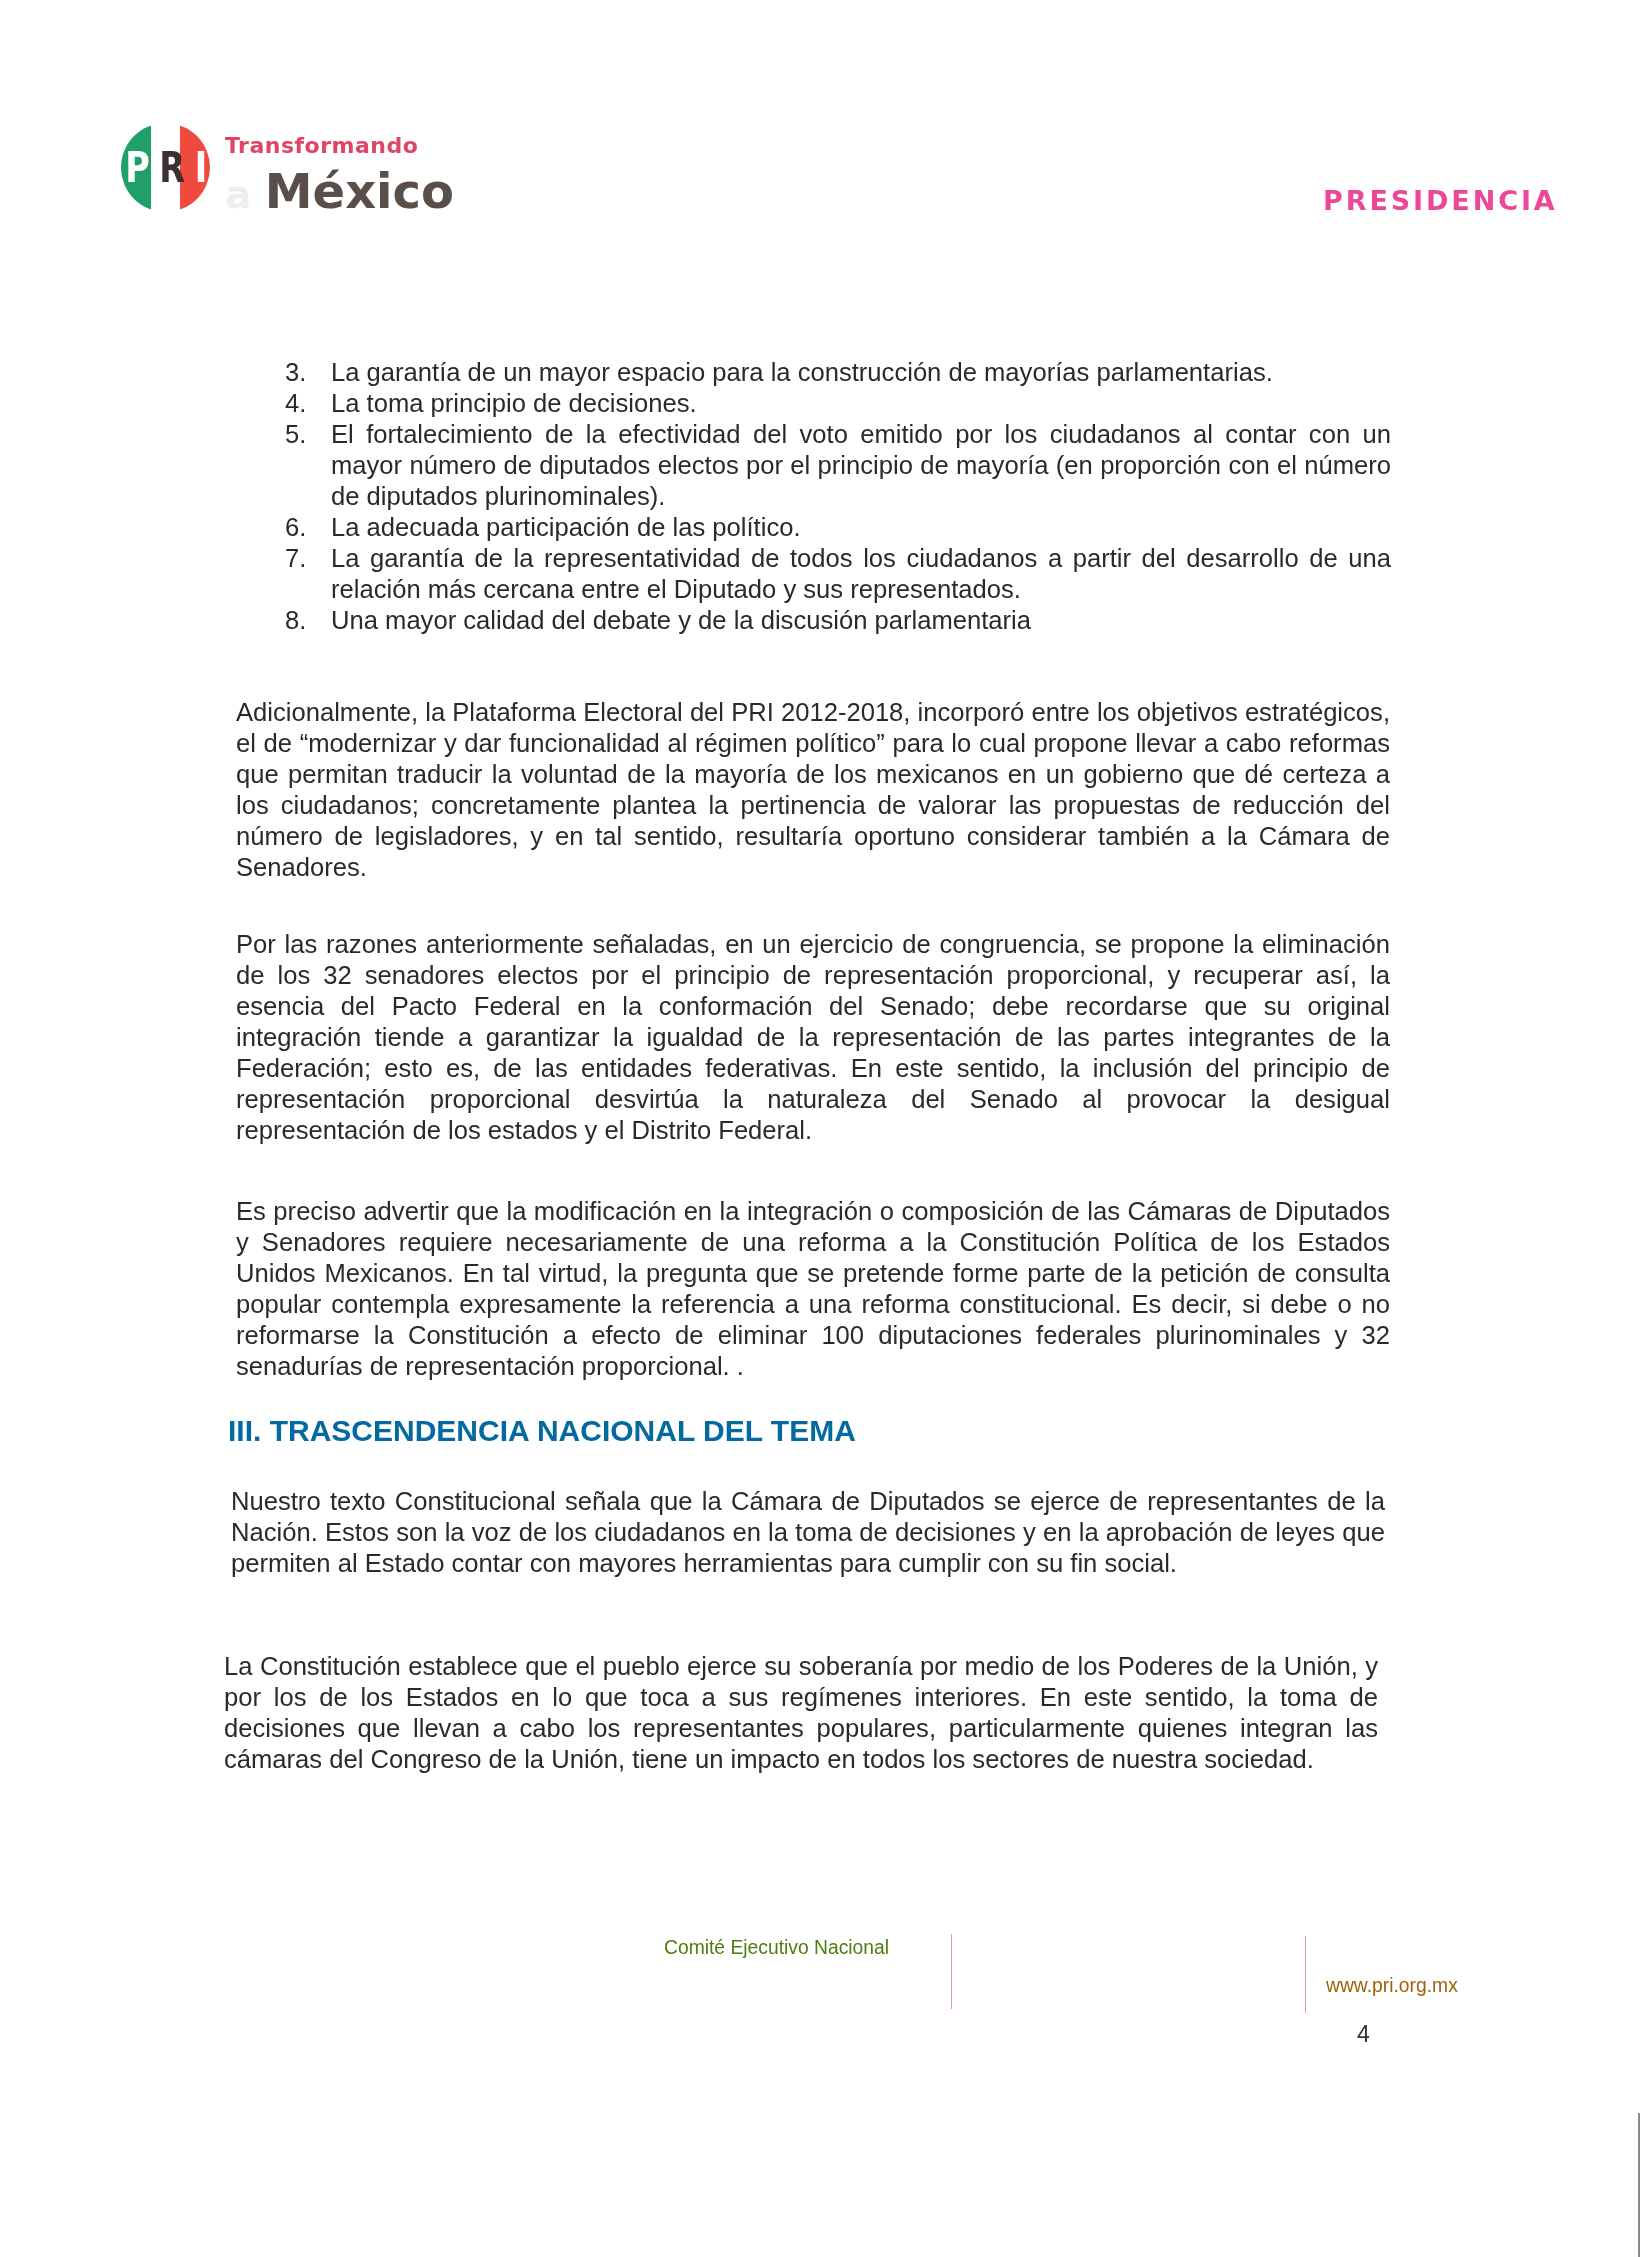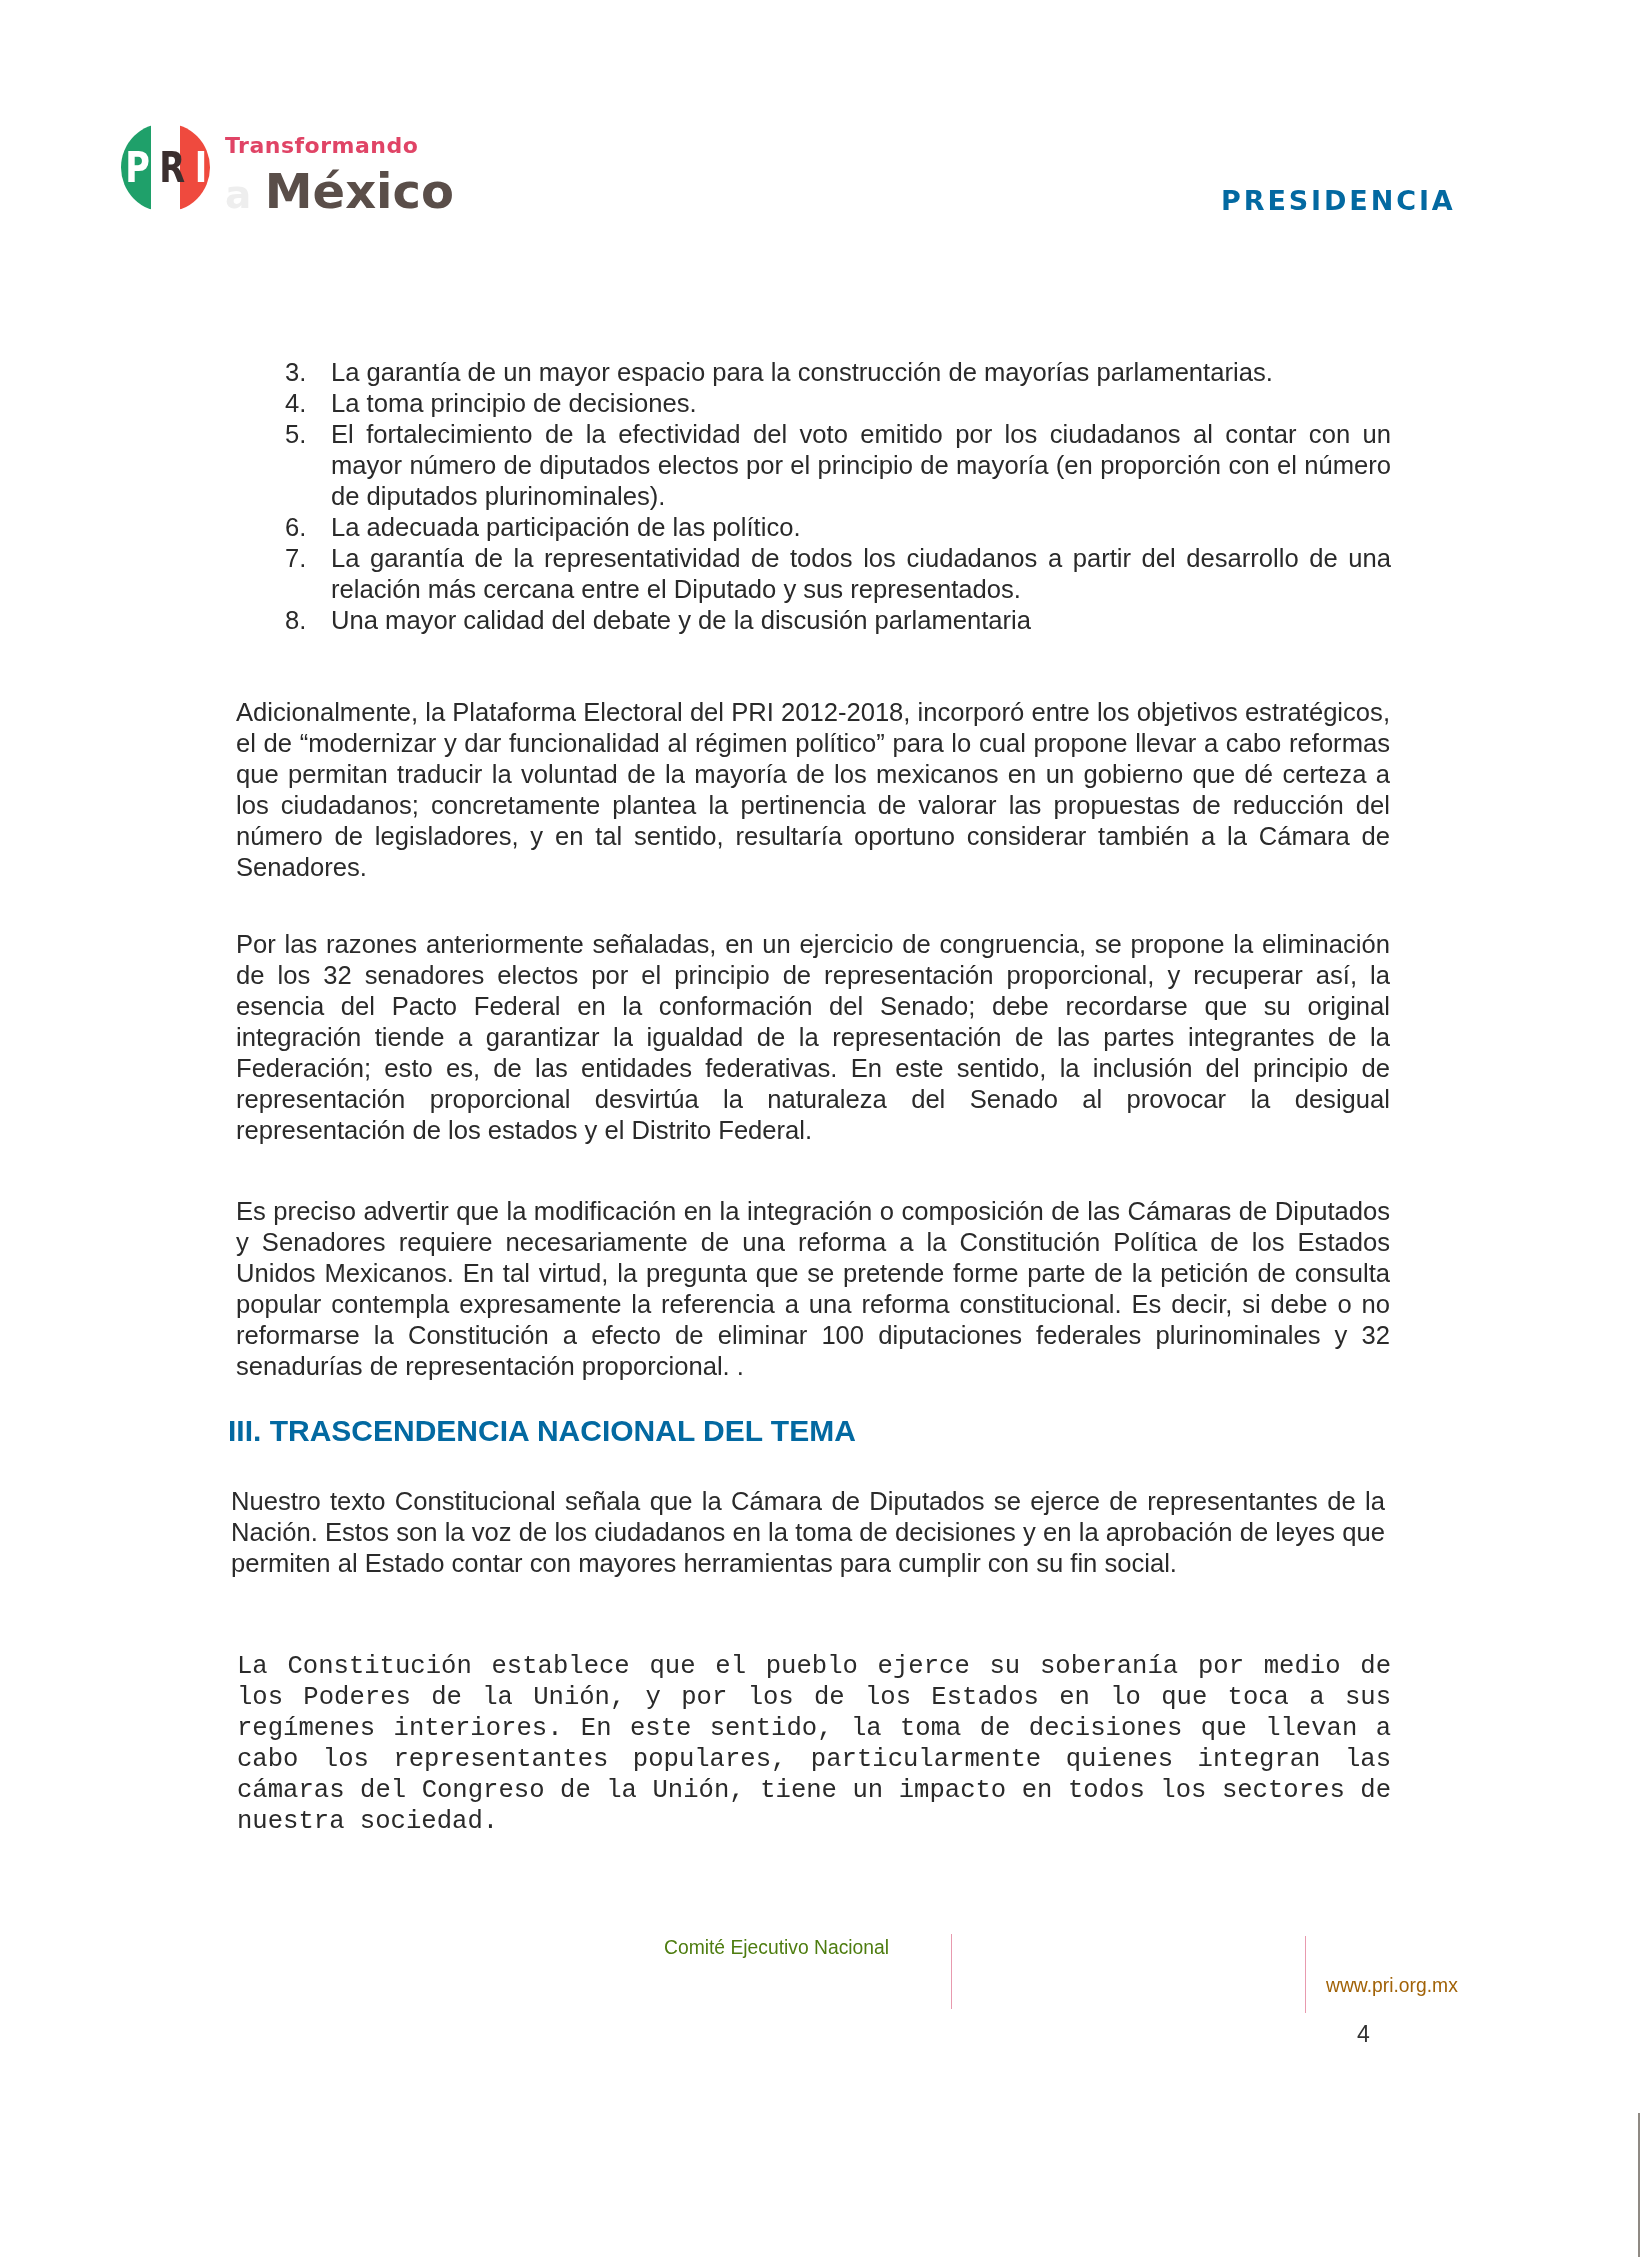--- a/index.html
+++ b/index.html
@@ -11,32 +11,32 @@
     .band.w { background: #ffffff; }
     .band.r { background: #ef4a3e; }
     .logo-emblem .letters { position: absolute; inset: 0; display: flex; align-items: center; justify-content: center; gap: 2.9px; font-family: "DejaVu Sans", sans-serif; font-weight: bold; font-size: 42px; letter-spacing: 1px; }
     .letters span { display: inline-block; transform: scaleX(0.8); }
     .letters .lp { color: #ffffff; }
     .letters .lr { color: #3b2f2f; }
     .letters .li { color: #ffffff; }
     .logo-line1 { position: absolute; left: 104px; top: 11.6px; font-family: "DejaVu Sans", sans-serif; font-weight: bold; font-size: 22px; color: #e04466; letter-spacing: 0.5px; }
     .logo-line2 { position: absolute; left: 104px; top: 42px; font-family: "DejaVu Sans", sans-serif; font-weight: bold; font-size: 48px; color: #5a4e49; white-space: nowrap; }
     .logo-line2 .a { color: #eeeeee; font-size: 39px; margin-right: 13.5px; }
-    .presidencia { position: absolute; left: 1221px; top: 185px; font-family: "DejaVu Sans", sans-serif; font-weight: bold; font-size: 27px; letter-spacing: 2.9px; color: #0369a1; }
+    .presidencia { position: absolute; left: 1323px; top: 185px; font-family: "DejaVu Sans", sans-serif; font-weight: bold; font-size: 27px; letter-spacing: 2.9px; color: #ec4899; }
     .list { position: absolute; left: 285px; top: 357px; width: 1106px; margin: 0; padding: 0; list-style: none; font-size: 25.6px; line-height: 31px; }
     .list li { display: flex; }
     .list .num { width: 46px; flex: 0 0 46px; }
     .list .txt { flex: 1; text-align: justify; }
     .para { position: absolute; left: 232px; width: 1154px; font-size: 25.6px; line-height: 31px; text-align: justify; margin: 4px; }
     .p1 { top: 693px; }
     .p2 { top: 925px; }
     .p3 { top: 1192px; }
     .heading { position: absolute; left: 228px; top: 1414px; font-size: 30px; font-weight: bold; color: #0369a1; margin: 0; }
     .p4 { top: 1482px; left: 227px; width: 1154px; }
-    .p5 { top: 1647px; left: 233px; width: 1154px; font-family: Liberation Mono, monospace; }
+    .p5 { top: 1647px; left: 220px; width: 1154px; }
     .footer-left { position: absolute; left: 664px; top: 1937px; font-size: 19.3px; color: #4d7c0f; }
     .divider { position: absolute; width: 1px; background: #e89aae; }
     .d1 { left: 951px; top: 1934px; height: 75px; }
     .d2 { left: 1305px; top: 1936px; height: 77px; }
     .footer-url { position: absolute; left: 1326px; top: 1975px; font-size: 19.3px; color: #a16207; }
     .page-number { position: absolute; left: 1357px; top: 2021px; font-size: 23px; color: #333333; }
     .edge-mark { position: absolute; left: 1638px; top: 2113px; width: 1.9px; height: 145px; background: #8f8a84; }
   </style>
 </head>
 <body>

